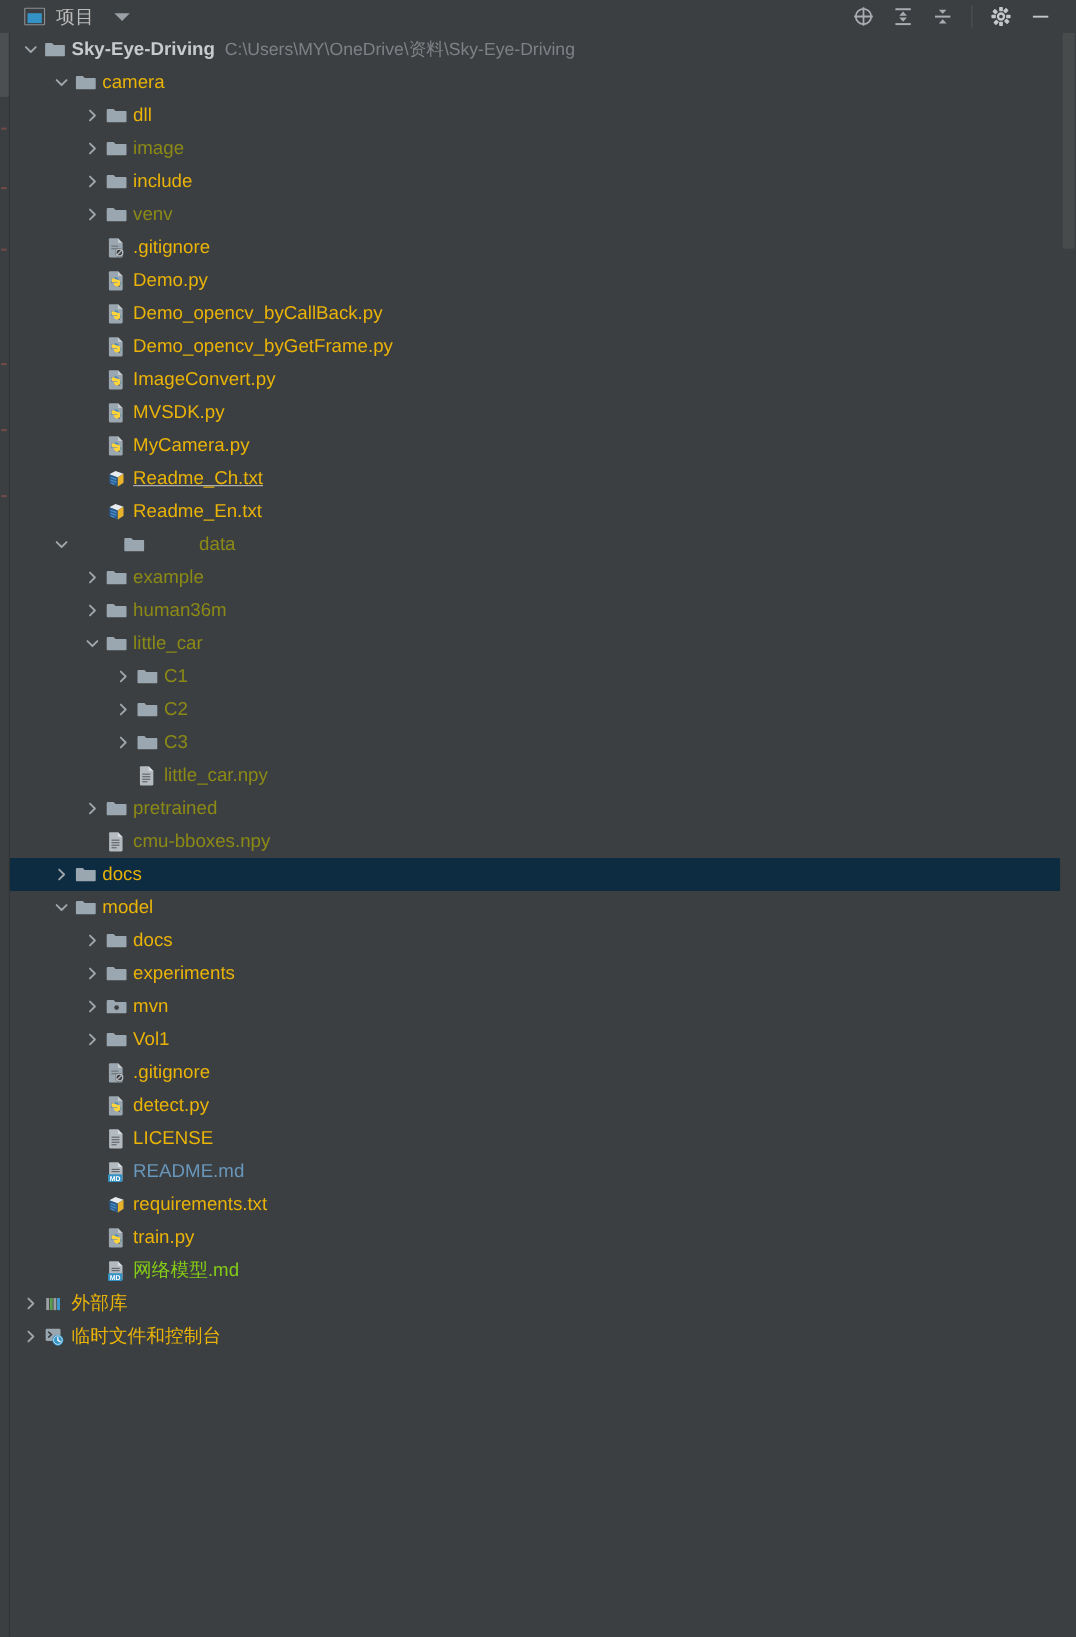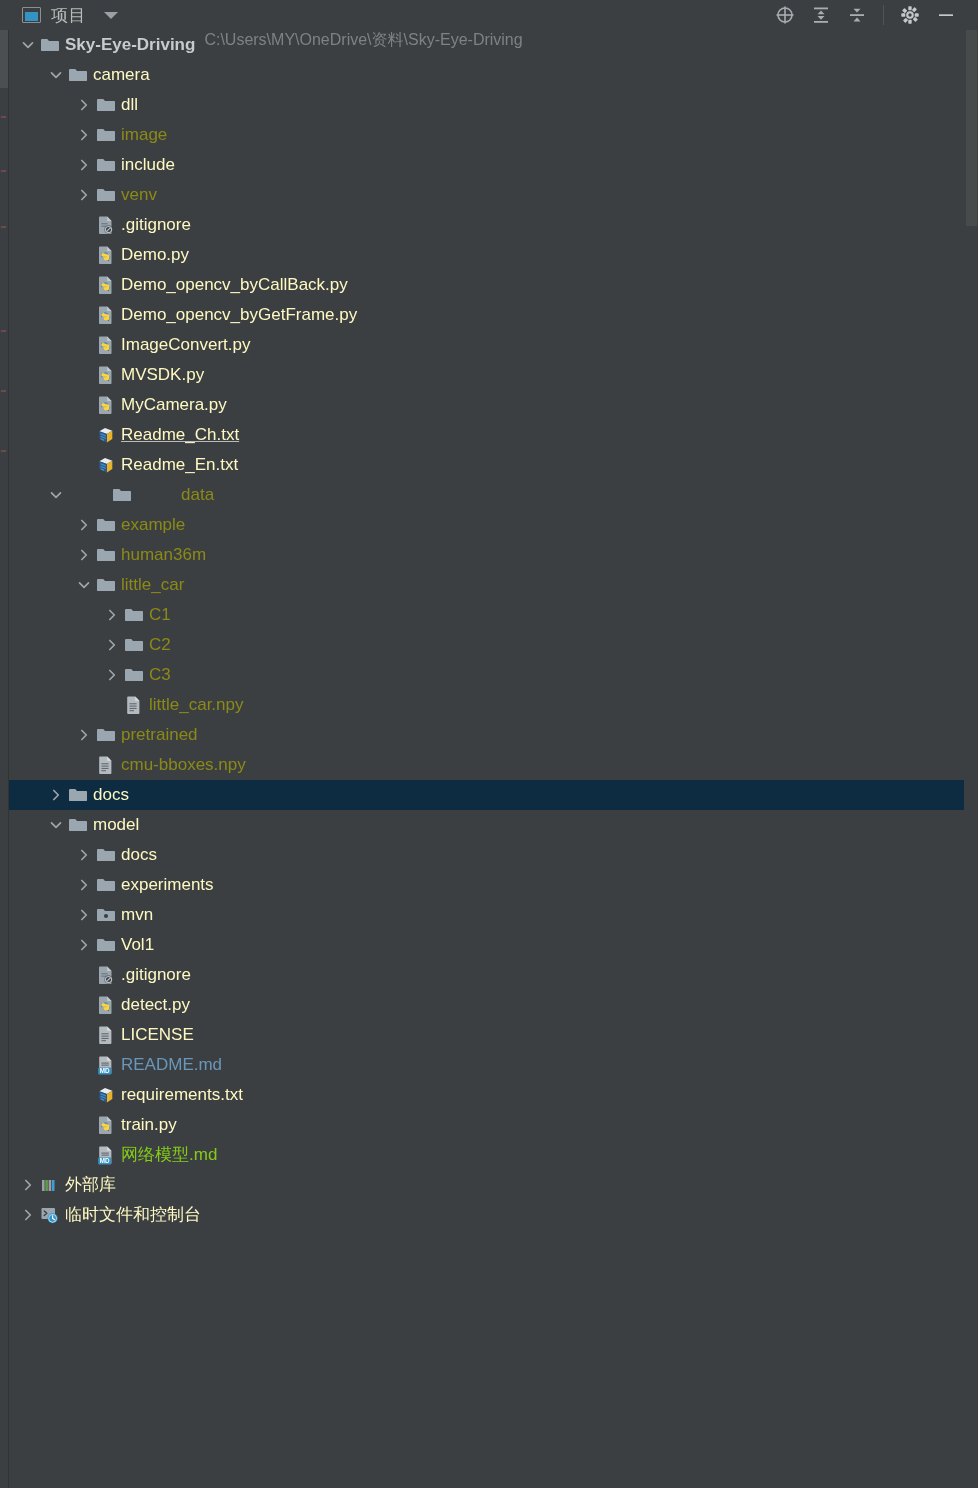--- a/index.html
+++ b/index.html
@@ -43,37 +43,37 @@
     position:absolute;right:0;top:30px;width:14px;height:1458px;background:#3c3f41;
   }
   #rail-right .rthumb{position:absolute;right:1px;top:0;width:11px;height:196px;background:#4a4d4f;opacity:.85;}
 
   
   #tree{
     position:absolute;left:9px;top:30px;width:955px;height:1458px;
     overflow:hidden;
   }
   .row{
-    position:relative;height:30px;display:flex;
+    position:relative;height:30px;display:flex;align-items:center;
     font-size:17px;color:#bbbbbb;white-space:nowrap;box-sizing:border-box;
     padding-left:0;
   }
   .row.sel{background:#0d2c42;}
   .twisty{
     width:22px;min-width:22px;height:30px;display:flex;align-items:center;justify-content:center;
   }
   .twisty svg{display:block;}
   .ficon{width:22px;min-width:22px;height:30px;display:flex;align-items:center;justify-content:center;margin-right:4px;}
   .ficon svg{display:block;}
   .label{line-height:30px;}
   .subtle{color:#7e8185;font-size:16px;margin-left:9px;}
   .c-olive{color:#8c8a16;}
   .c-blue{color:#6897bb;}
   .c-green{color:#84cc16;}
-  .c-plain{color:#fef9c3;}
+  .c-plain{color:#eab308;}
   .bold{font-weight:bold;color:#c8cbcd;}
 </style>
 </head>
 <body>
 
 <div id="app">
 
   <div id="header">
     <div id="hdr-left">
       <span class="proj-icon">

